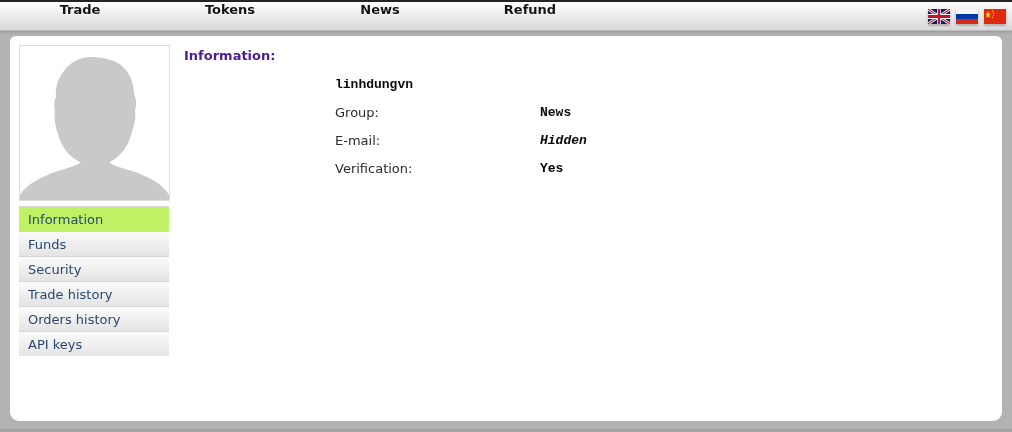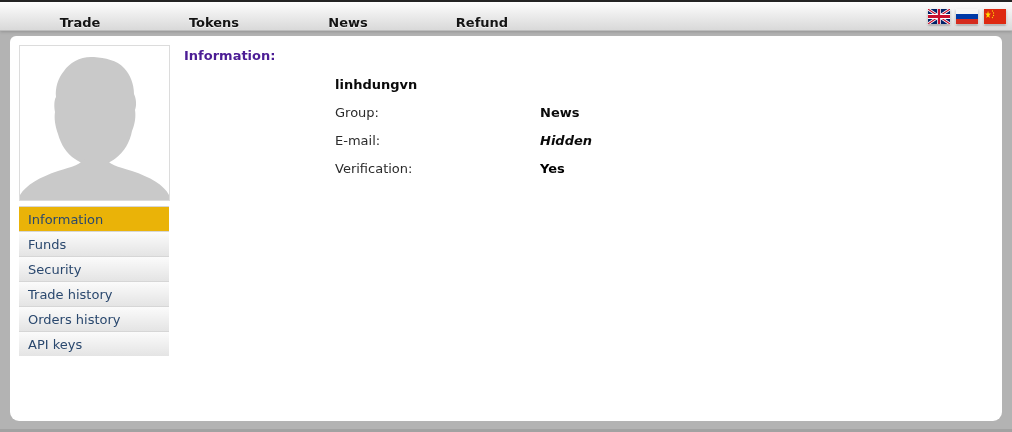--- a/index.html
+++ b/index.html
@@ -29,23 +29,24 @@
     top: 0; left: 0; right: 0;
     height: 31px;
     border-top: 2px solid #232323;
     border-bottom: 1px solid #bdbdbd;
     background: linear-gradient(#fdfdfd, #e9e9e9 55%, #d9d9d9);
     box-shadow: 0 1px 3px rgba(0,0,0,0.18);
     z-index: 2;
   }
   .nav-items {
     display: flex;
-    align-items: flex-end;
+    align-items: flex-start;
     height: 100%;
     padding-left: 13px;
+    gap: 16px;
   }
   .nav-item {
     width: 134px;
     text-align: center;
     font-weight: bold;
     font-size: 13px;
     color: #141414;
     cursor: pointer;
     text-shadow: 0 1px 0 rgba(255,255,255,0.7);
   }
@@ -99,21 +100,21 @@
     height: 25px;
     line-height: 25px;
     padding-left: 9px;
     border-top: 1px solid #d6d6d6;
     background: linear-gradient(#fbfbfb, #e4e4e4);
     color: #2a486e;
     font-size: 13px;
     cursor: pointer;
   }
   .menu-item.active {
-    background: #eab308;
+    background: #bef264;
   }
 
   
   .content-title {
     position: absolute;
     left: 174px;
     top: 12px;
     font-size: 13px;
     font-weight: bold;
     color: #4c1d95;
@@ -131,20 +132,21 @@
     font-size: 13px;
   }
   .f-label {
     display: inline-block;
     width: 205px;
     color: #2b2b2b;
   }
   .f-value {
     font-weight: bold;
     color: #0a0a0a;
+    font-family: Liberation Mono, monospace;
   }
   .f-value.italic { font-style: italic; }
   .f-value.green { color: #000000; }
 </style>
 </head>
 <body>
 
 <div class="stage">
 
   <header class="topnav">

